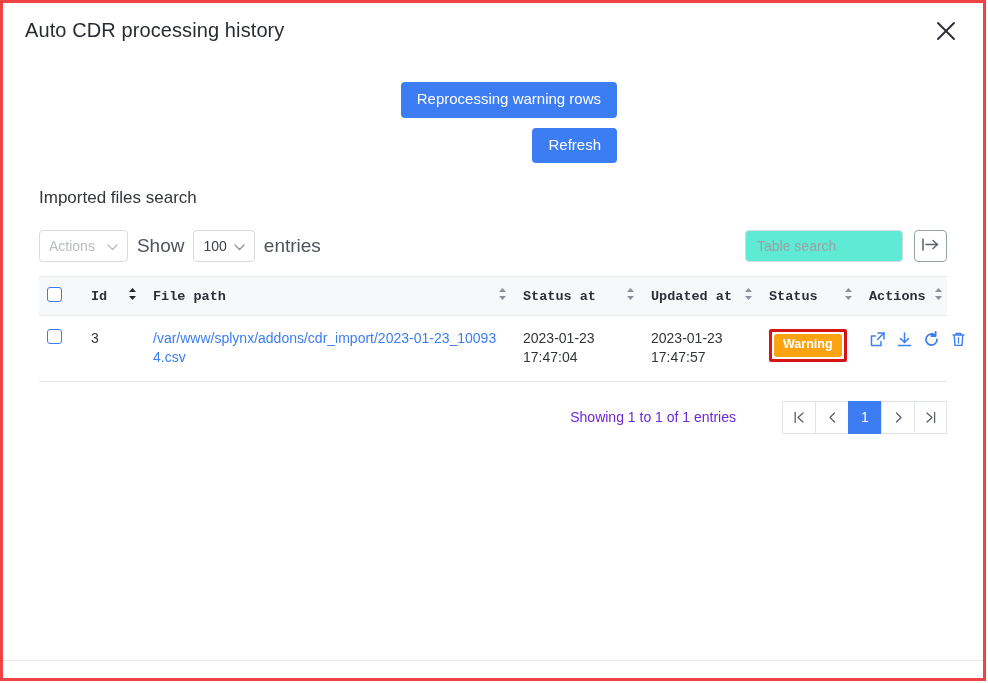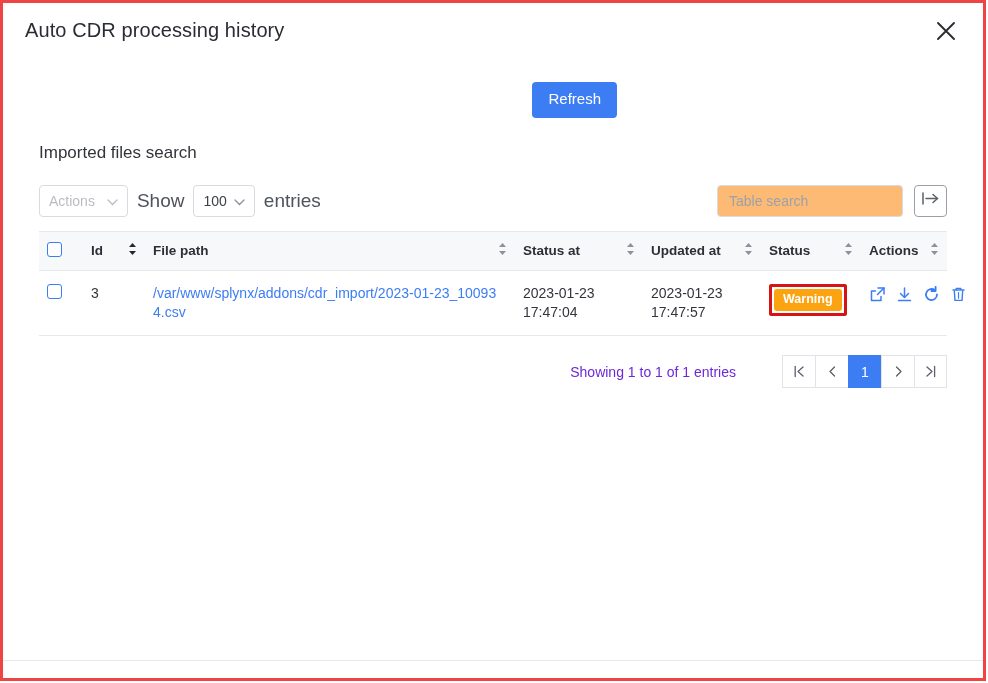--- a/index.html
+++ b/index.html
@@ -116,31 +116,31 @@
     font-size: 19px;
     color: #4f535c;
     margin: 0 9px;
   }
   .toolbar-right {
     margin-left: auto;
     display: flex;
     align-items: center;
   }
   .search-input {
-    width: 186px;
+    width: 158px;
     height: 32px;
     border: 1px solid #d8dbe0;
     border-radius: 4px;
     padding: 0 11px;
     font-size: 14px;
     color: #3d4049;
     font-family: "Liberation Sans", sans-serif;
     box-sizing: border-box;
     outline: none;
-    background: #fdba74;
+    background: #5eead4;
   }
   .search-input::placeholder { color: #9da1a9; }
   .icon-btn-square {
     margin-left: 11px;
     width: 33px;
     height: 32px;
     border: 1px solid #9aa0a8;
     border-radius: 4px;
     background: #fff;
     display: flex;
@@ -166,21 +166,21 @@
     font-weight: bold;
     text-align: left;
     padding: 10px 8px;
     height: 17px;
     vertical-align: middle;
     position: relative;
     cursor: pointer;
     white-space: nowrap;
   }
   table.dt thead th.nosort { cursor: default; }
-  .th-inner { display: flex; align-items: center; justify-content: space-between; }
+  .th-inner { display: flex; align-items: center; justify-content: space-between; font-family: Liberation Mono, monospace; }
   .th-label { }
   .sort-ic { margin-left: 8px; flex: 0 0 auto; }
   table.dt tbody td {
     border-bottom: 1px solid #e6e8eb;
     font-size: 14px;
     color: #33353c;
     padding: 13px 8px;
     vertical-align: top;
     line-height: 1.38;
   }
@@ -290,20 +290,21 @@
     <div class="close-x">
       <svg width="22" height="22" viewBox="0 0 22 22">
         <path d="M3 3 L19 19 M19 3 L3 19" stroke="#2a2c33" stroke-width="1.9" fill="none" stroke-linecap="round"></path>
       </svg>
     </div>
   </div>
 
   <div class="modal-body">
 
     <div class="btn-stack">
+      <button class="btn-blue">Reprocessing warning rows</button>
       <button class="btn-blue">Refresh</button>
     </div>
 
     <div class="section-title">Imported files search</div>
 
     <div class="toolbar">
       <div class="select-box disabled">
         <span>Actions</span>
         <span class="caret">
           <svg width="11" height="7" viewBox="0 0 11 7">

